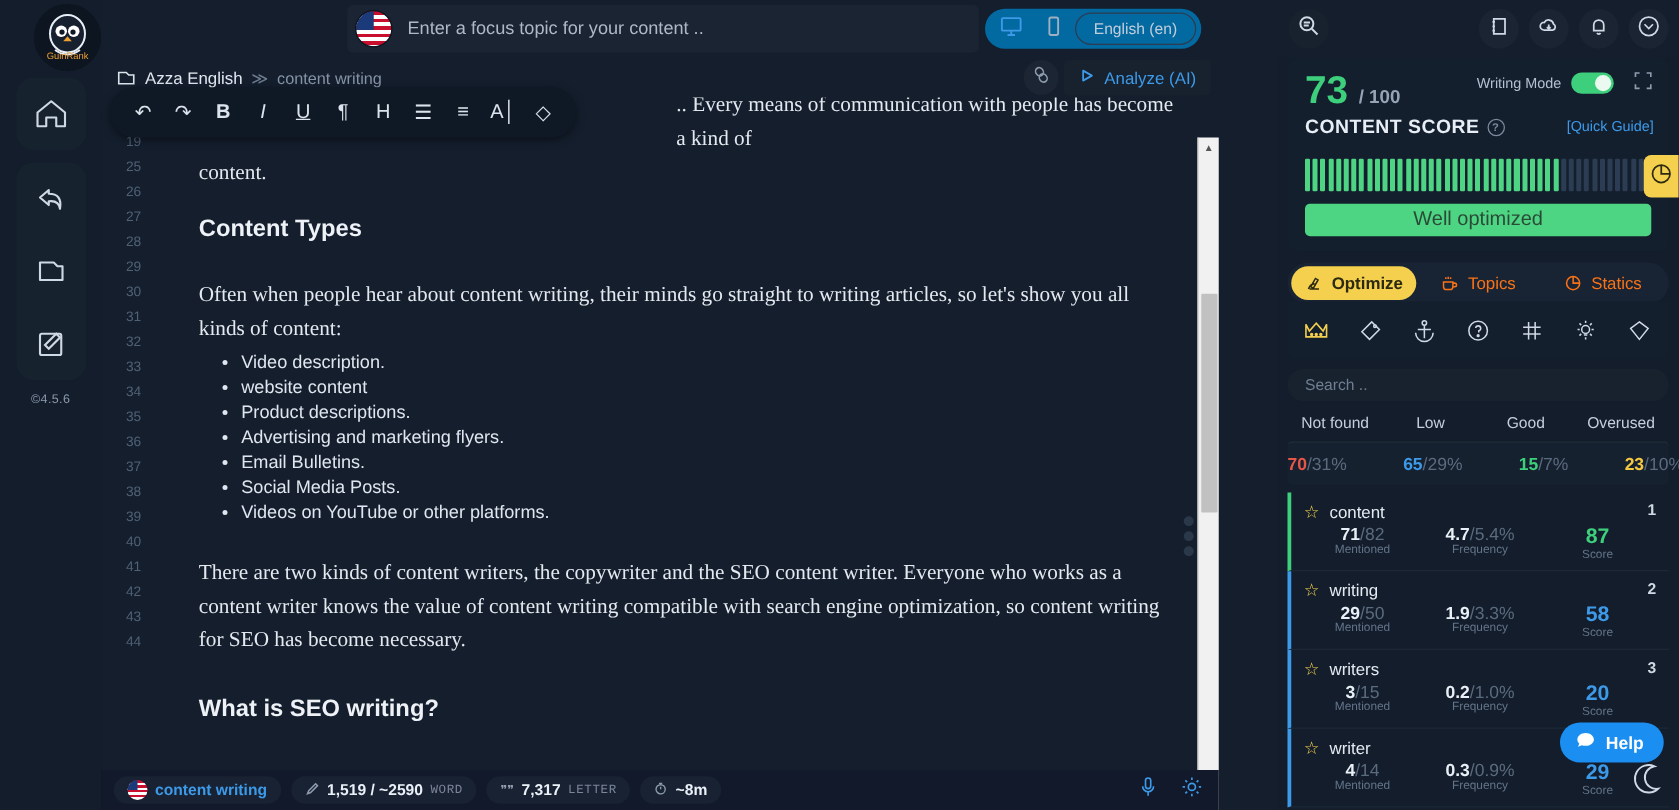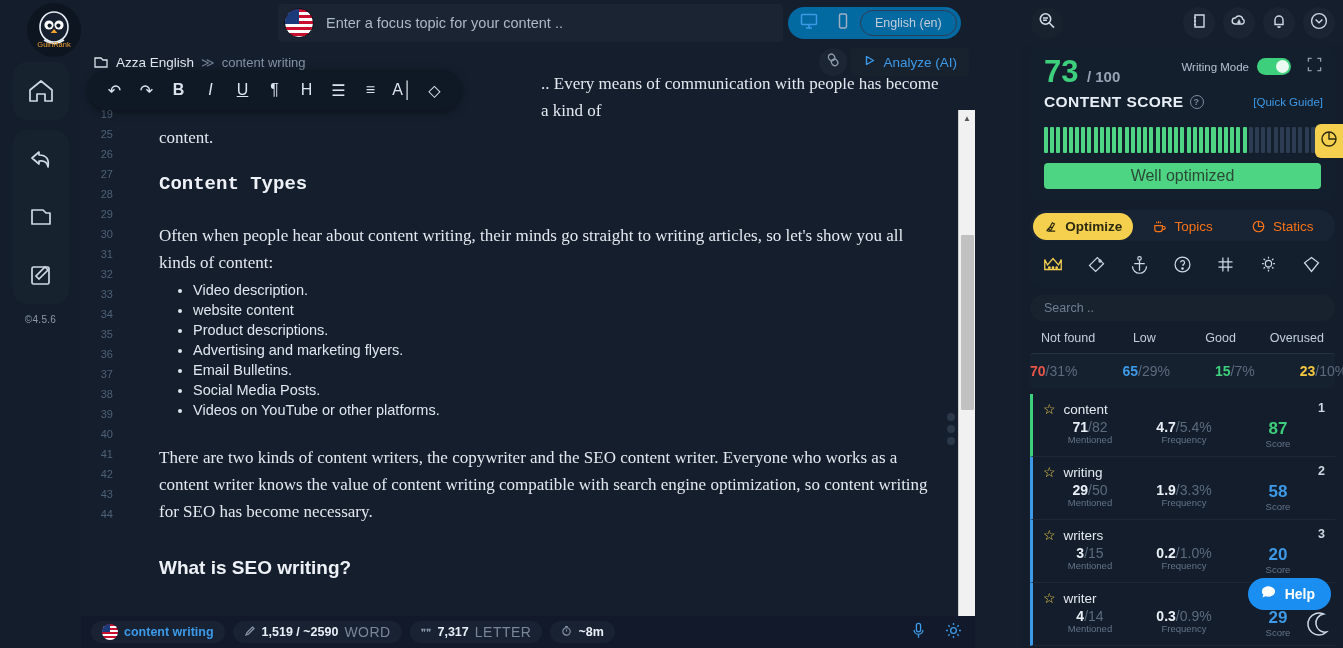--- a/index.html
+++ b/index.html
@@ -138,21 +138,21 @@
     display:flex; align-items:center; gap:6px; height:22px; padding: 0 11px;
     background:#182233; border-radius: 11px; font-size: 12px; color:#b7c3d3;
   }
   .st-kw { color:#3d9ae8; font-weight: bold; font-size: 12.5px; }
   .st-flag {
     width:16px; height:16px; border-radius:50%; flex:0 0 16px; overflow:hidden; position:relative;
     background: repeating-linear-gradient(to bottom, #c8102e 0 2px, #fff 2px 4px);
   }
   .st-flag:before { content:""; position:absolute; left:0; top:0; width:8px; height:8px; background:#1b3a7a; }
   .st-num { color:#eaf0f7; font-weight:bold; font-size: 12.5px; }
-  .st-unit { color:#7a8799; font-size: 14px; letter-spacing:.5px; }
+  .st-unit { color:#7a8799; font-size: 10px; letter-spacing:.5px;font-family:Liberation Mono, monospace; }
   .st-right { position:absolute; right: 12px; display:flex; gap: 16px; align-items:center; }
 
   
   .rpanel {
     position:absolute; right: 0; top: 46px; width: 321px; height: 602px;
     background: #131d2b; padding: 0 8px;
   }
   .score-card { background:#141f2e; border-radius: 8px; padding: 10px 14px 12px 14px; position:relative; }
   .score-row { display:flex; align-items:flex-end; justify-content:space-between; }
   .score-num { font-size: 31px; font-weight: bold; color:#3ecf7c; line-height: 1; }
@@ -419,21 +419,21 @@
           <div>41</div>
           <div>42</div>
           <div>43</div>
           <div>44</div>
         </div>
 
       <div class="doc-body">
         <p class="serif" style="margin-top:-8px; padding-left:420px;">.. Every means of communication with people has become a kind of</p>
         <p class="serif" style="margin-top:0; padding-left:38px;">content.</p>
         <div style="height:22px"></div>
-        <h2 class="doc-h2" style="padding-left:38px; margin-top:0;font-family:Liberation Mono, monospace;">Content Types</h2>
+        <h2 class="doc-h2" style="padding-left:38px; margin-top:0;">Content Types</h2>
         <div style="height:27px"></div>
         <p class="serif" style="padding-left:38px; padding-right:10px;">Often when people hear about content writing, their minds go straight to writing articles, so let's show you all kinds of content:</p>
         <ul class="doc-ul" style="margin-left:72px;" id="bullets">
             <li>Video description.</li>
             <li>website content</li>
             <li>Product descriptions.</li>
             <li>Advertising and marketing flyers.</li>
             <li>Email Bulletins.</li>
             <li>Social Media Posts.</li>
             <li>Videos on YouTube or other platforms.</li>

